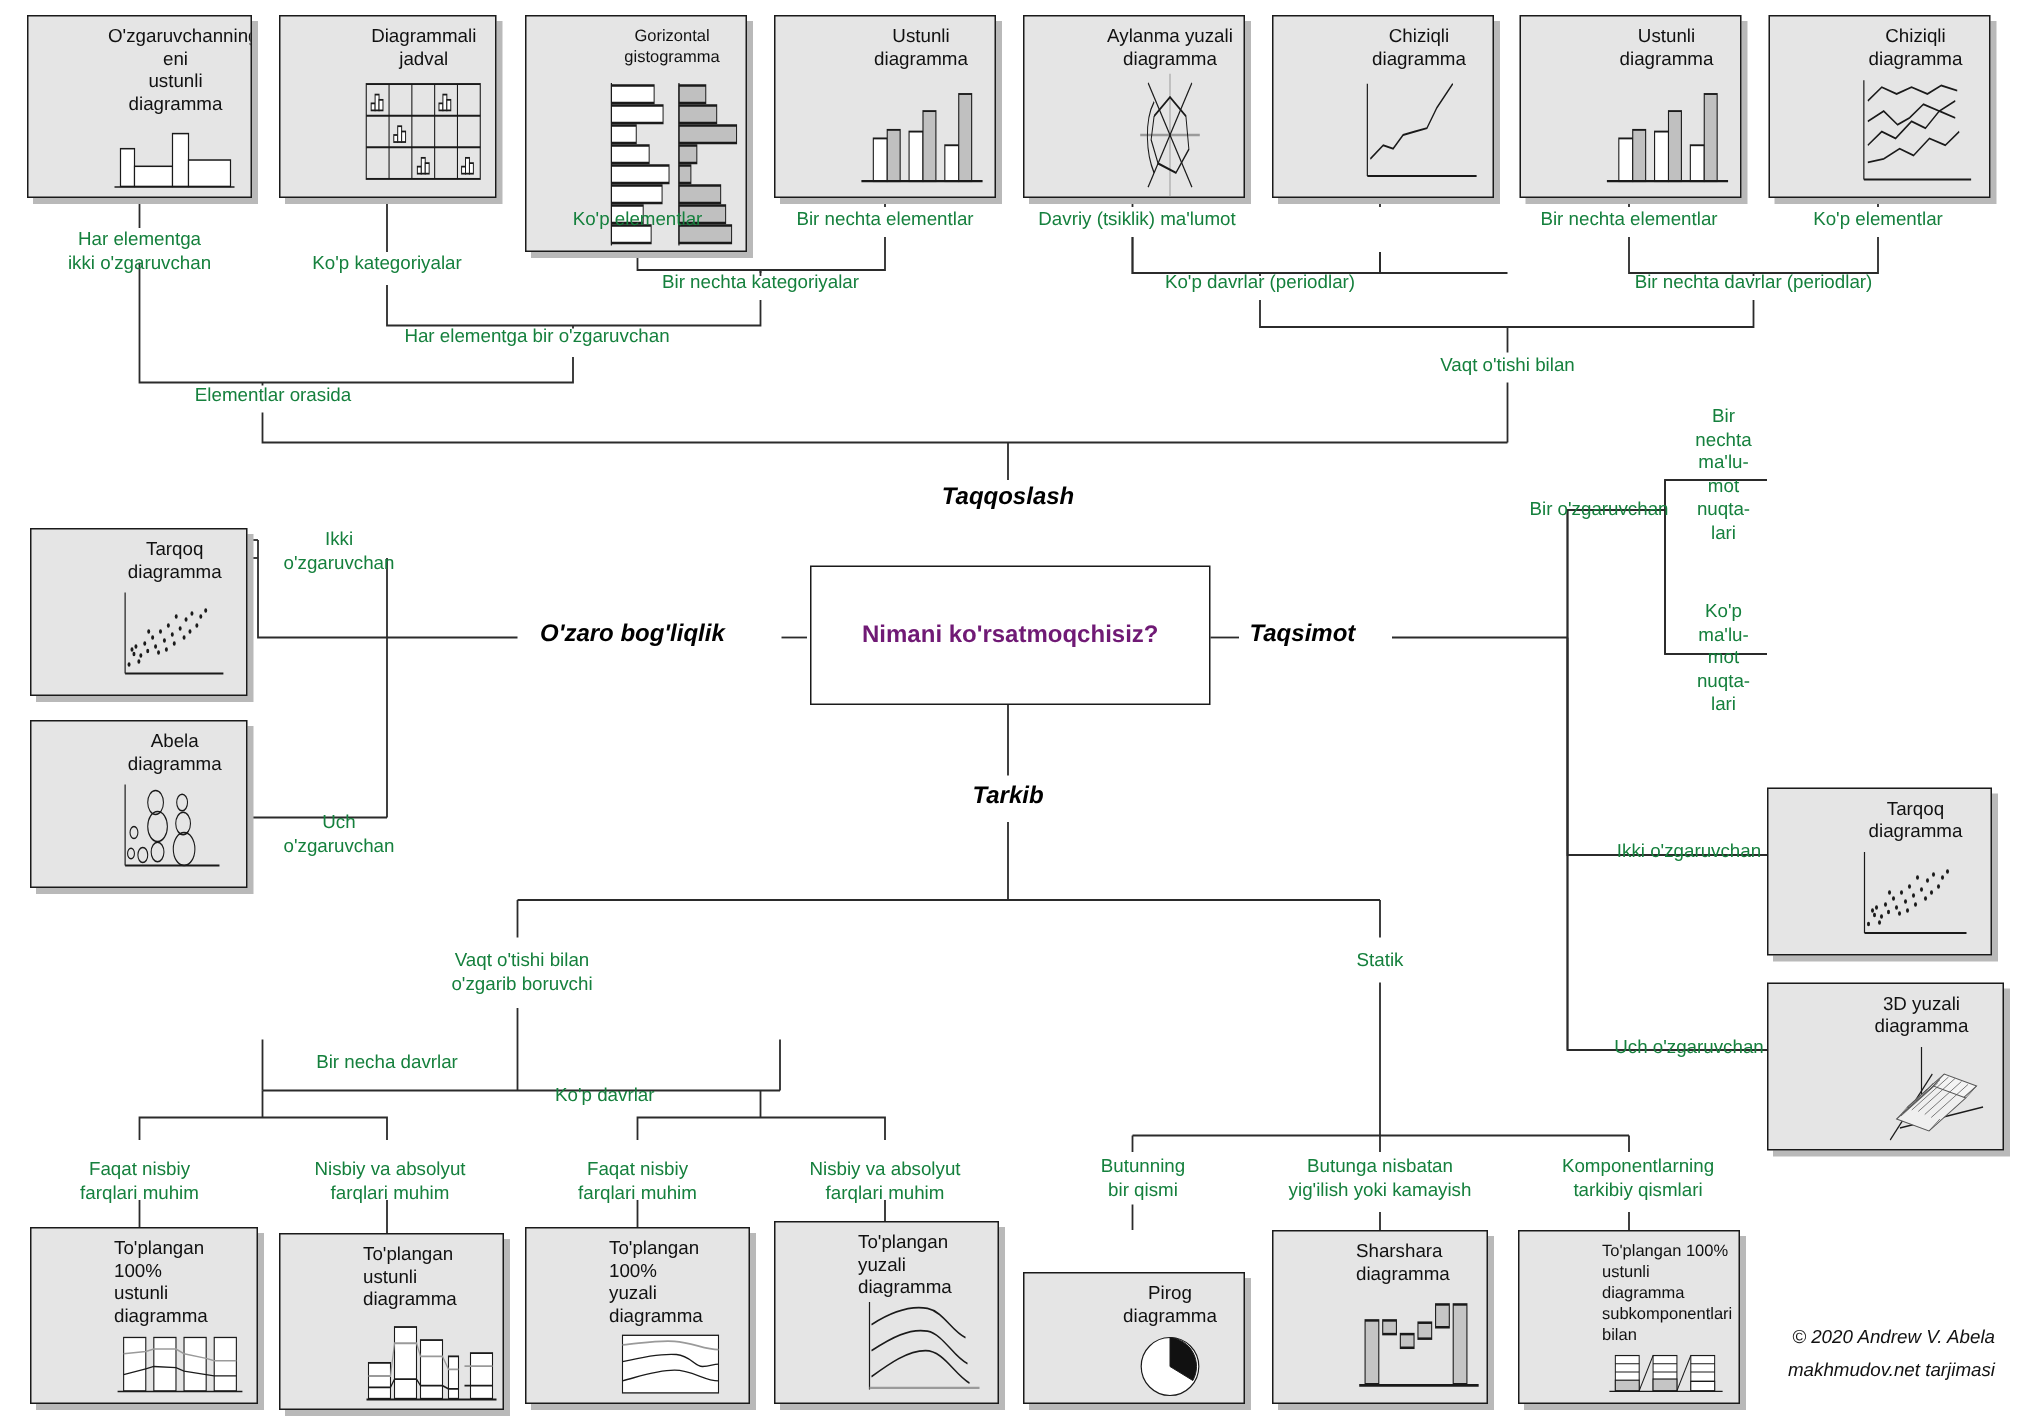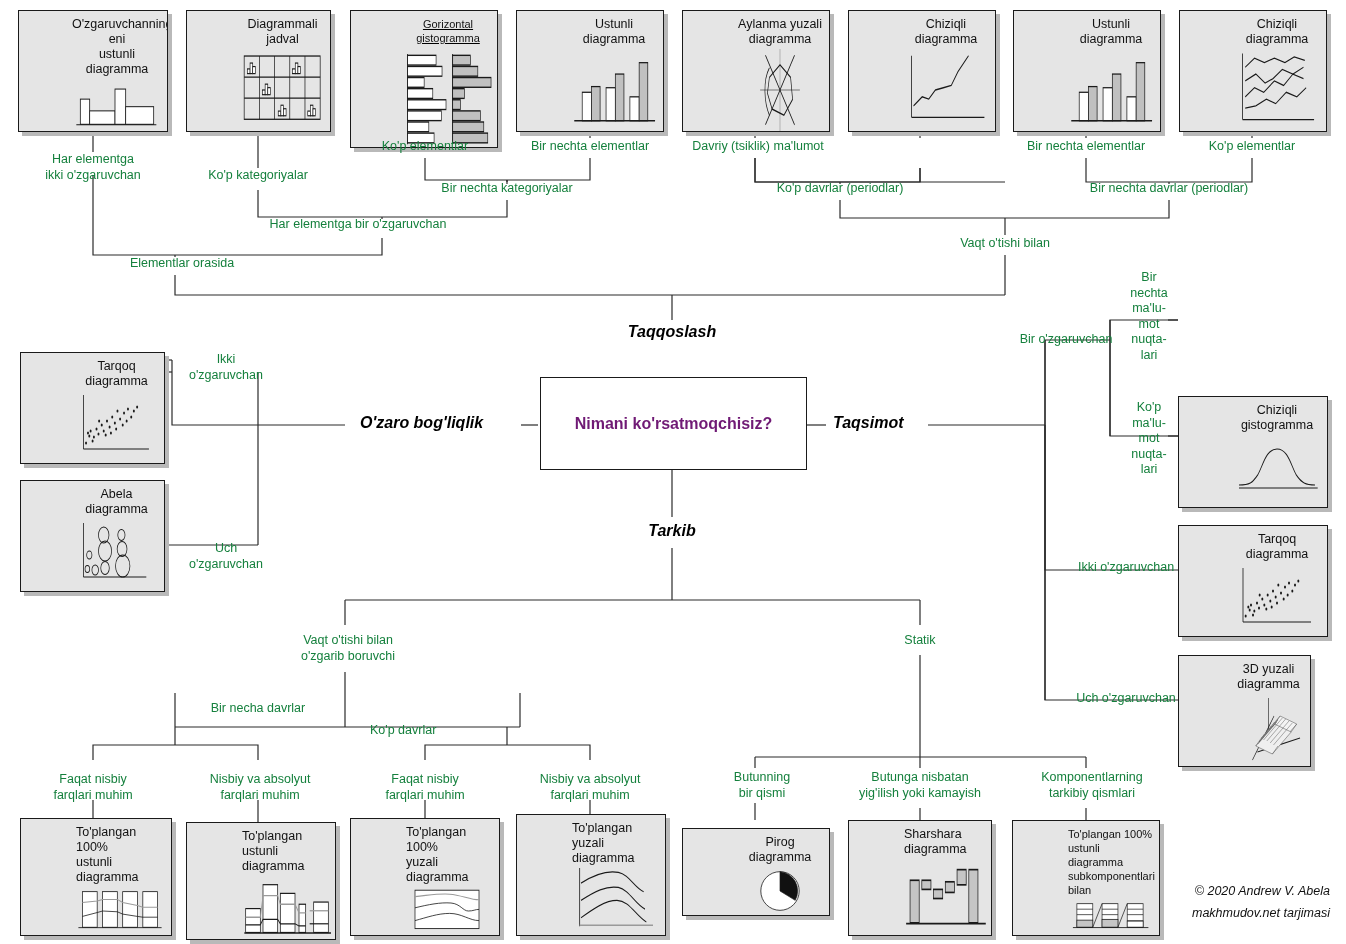--- a/index.html
+++ b/index.html
@@ -230,21 +230,21 @@
             <rect x="70" y="48" width="4" height="9"></rect>
             <rect x="74" y="51" width="4" height="6"></rect>
           <rect x="111" y="53" width="4" height="4"></rect>
             <rect x="115" y="48" width="4" height="9"></rect>
             <rect x="119" y="51" width="4" height="6"></rect>
         </g>
       </svg>
     </div>
   </div>
 
-  <div class="card" style="left:350px;top:10px;width:148px;height:138px;text-decoration:underline;">
+  <div class="card" style="left:350px;top:10px;width:148px;height:158px;">
     <div class="title sm">Gorizontal gistogramma</div>
     <div class="art">
       <svg viewBox="0 0 148 72" preserveAspectRatio="none">
         <g fill="#fff" stroke="#1a1a1a" stroke-width="1">
           <rect x="13" y="6" width="43" height="7"></rect>
           <rect x="13" y="14" width="52" height="7"></rect>
           <rect x="13" y="22" width="25" height="7"></rect>
           <rect x="13" y="30" width="38" height="7"></rect>
           <rect x="13" y="38" width="58" height="7"></rect>
           <rect x="13" y="46" width="51" height="7"></rect>
@@ -447,29 +447,20 @@
 lari</div>
   <div class="lbl l" style="left:1124px;top:400px;width:50px;line-height:15.5px;">Ko'p
 ma'lu-
 mot
 nuqta-
 lari</div>
   <div class="lbl l" style="left:1051px;top:560px;width:150px;">Ikki o'zgaruvchan</div>
   <div class="lbl l" style="left:1051px;top:691px;width:150px;">Uch o'zgaruvchan</div>
 
 
-  <div class="card" style="left:1178px;top:396px;width:150px;height:112px;">
-    <div class="title">Chiziqli gistogramma</div>
-    <div class="art">
-      <svg viewBox="0 0 150 72" preserveAspectRatio="none">
-        <path d="M18,50 C34,50 38,48 46,40 C54,31 58,14 75,14 C92,14 96,31 104,40 C112,48 118,50 132,50" fill="none" stroke="#1a1a1a" stroke-width="1.2"></path>
-        <line x1="18" y1="53" x2="136" y2="53" stroke="#1a1a1a" stroke-width="1.2"></line>
-      </svg>
-    </div>
-  </div>
 
   <div class="card" style="left:1178px;top:525px;width:150px;height:112px;">
     <div class="title">Tarqoq diagramma</div>
     <div class="art">
       <svg viewBox="0 0 150 72" preserveAspectRatio="none">
         <line x1="24" y1="4" x2="24" y2="58" stroke="#1a1a1a" stroke-width="1.2"></line>
         <line x1="24" y1="58" x2="126" y2="58" stroke="#1a1a1a" stroke-width="1.2"></line>
         <g fill="#1a1a1a">
           <circle cx="28" cy="52" r="1.5"></circle>
             <circle cx="32" cy="43" r="1.5"></circle>
@@ -496,21 +487,21 @@
             <circle cx="98" cy="27" r="1.5"></circle>
             <circle cx="102" cy="21" r="1.5"></circle>
           <circle cx="49" cy="31" r="1.5"></circle>
             <circle cx="39" cy="51" r="1.5"></circle>
             <circle cx="107" cy="17" r="1.5"></circle>
         </g>
       </svg>
     </div>
   </div>
 
-  <div class="card" style="left:1178px;top:655px;width:133px;height:112px;">
+  <div class="card" style="left:1178px;top:655px;width:158px;height:112px;">
     <div class="title">3D yuzali diagramma</div>
     <div class="art">
       <svg viewBox="0 0 150 72" preserveAspectRatio="none">
         <line x1="75" y1="4" x2="75" y2="50" stroke="#1a1a1a" stroke-width="1.1"></line>
         <line x1="55" y1="58" x2="132" y2="44" stroke="#1a1a1a" stroke-width="1.1"></line>
         <line x1="46" y1="66" x2="85" y2="22" stroke="#1a1a1a" stroke-width="1.1"></line>
         <g stroke="#555" stroke-width="0.7" fill="#f2f2f2">
           <polygon points="62,44 96,22 126,30 92,52" fill="#f4f4f4"></polygon>
           <polygon points="52,52 86,30 116,38 82,60" fill="#efefef"></polygon>
         </g>
@@ -621,21 +612,21 @@
       <svg viewBox="0 0 150 62" preserveAspectRatio="none">
         <line x1="22" y1="0" x2="22" y2="54" stroke="#1a1a1a" stroke-width="1.2"></line>
         <path d="M24,14 C44,6 62,2 80,4 C96,6 104,18 118,22" fill="none" stroke="#1a1a1a" stroke-width="1.1"></path>
         <path d="M24,30 C44,22 62,16 80,18 C96,20 106,34 120,38" fill="none" stroke="#1a1a1a" stroke-width="1.1"></path>
         <path d="M24,46 C42,38 60,30 78,30 C96,30 106,44 122,50" fill="none" stroke="#1a1a1a" stroke-width="1.1"></path>
         <line x1="22" y1="53" x2="132" y2="53" stroke="#9a9a9a" stroke-width="1.4"></line>
       </svg>
     </div>
   </div>
 
-  <div class="card" style="left:682px;top:828px;width:148px;height:88px;align-items:center;">
+  <div class="card" style="left:682px;top:848px;width:148px;height:88px;align-items:center;">
     <div class="title">Pirog diagramma</div>
     <div class="art">
       <svg viewBox="0 0 148 72" preserveAspectRatio="none">
         <circle cx="74" cy="36" r="29" fill="#fff" stroke="#1a1a1a" stroke-width="1.2"></circle>
         <path d="M74,36 L74,7 A29,29 0 0 1 97,50 Z" fill="#111" stroke="#1a1a1a" stroke-width="1"></path>
       </svg>
     </div>
   </div>
 
   <div class="card" style="left:848px;top:820px;width:144px;height:116px;">

